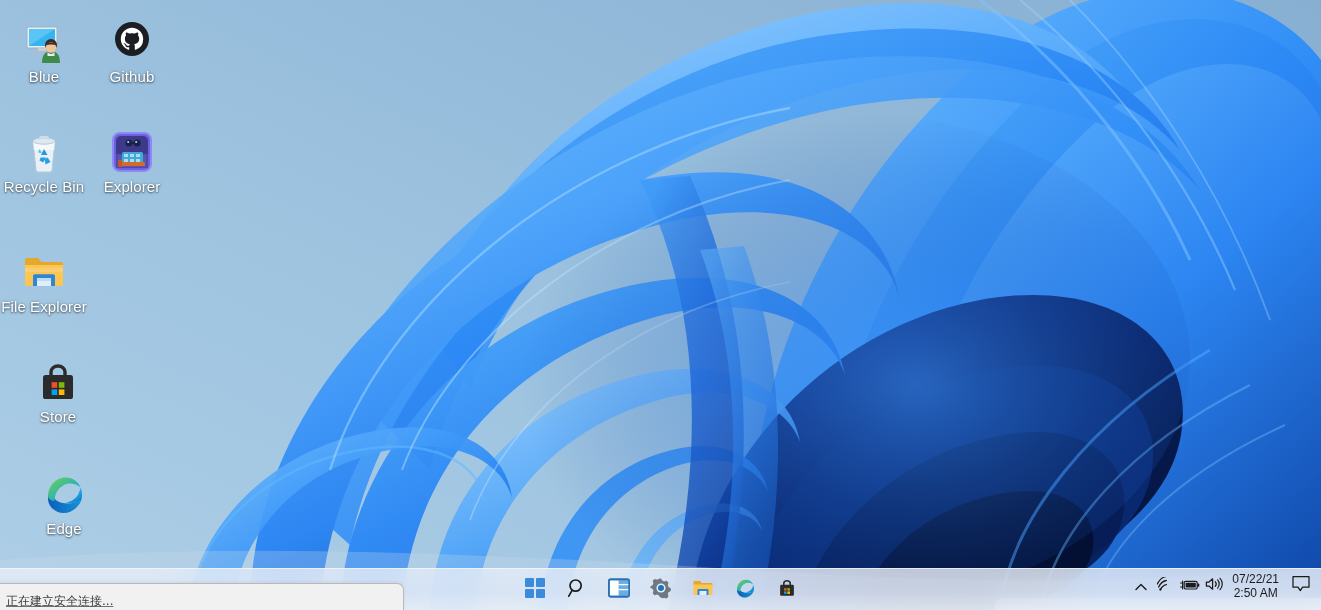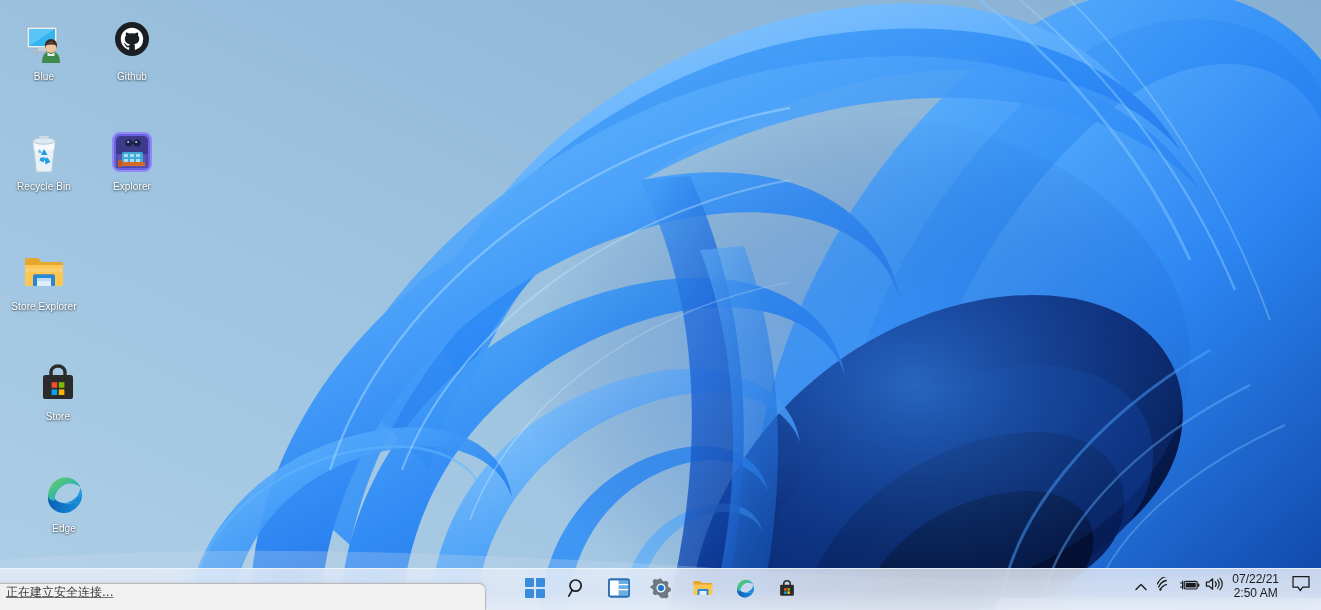--- a/index.html
+++ b/index.html
@@ -31,21 +31,21 @@
     text-align: center;
     color: #ffffff;
     cursor: default;
   }
   .icon-art {
     width: 48px; height: 48px;
     margin: 0 auto 4px auto;
     position: relative;
   }
   .icon-label {
-    font-size: 10px;
+    font-size: 15px;
     line-height: 13.5px;
     color: #ffffff;
     text-shadow: 0 1px 2px rgba(0,0,0,0.55), 0 0 3px rgba(0,0,0,0.35);
     letter-spacing: 0.1px;
     word-wrap: break-word;
   }
 
   
   #taskbar {
     position: absolute;
@@ -99,28 +99,28 @@
   #notif-bell {
     width: 28px; height: 30px;
     display: flex; align-items: center; justify-content: center;
     cursor: default;
   }
 
   
   #status-bar {
     position: absolute;
     left: 0; bottom: 0;
-    width: 486px; height: 27px;
+    width: 404px; height: 27px;
     background: #f1f1f1;
     border: 1px solid #b9b9b9;
     border-bottom: none;
     border-left: none;
     border-top-right-radius: 7px;
     display: flex;
-    align-items: flex-start;
+    align-items: flex-end;
     padding-left: 6px;
     box-shadow: 0 -1px 3px rgba(0,0,0,0.06);
   }
   #status-text {
     font-size: 12px;
     color: #3a3a3a;
     font-family: "DejaVu Sans", sans-serif;
     text-decoration: underline;
     text-decoration-color: rgba(70,70,70,0.75);
     white-space: nowrap;
@@ -318,21 +318,21 @@
       <div class="icon-art">
         <svg viewBox="0 0 48 48" width="48" height="48" xmlns="http://www.w3.org/2000/svg">
           <path d="M5 12 C5 10.9 5.9 10 7 10 L18 10 L21.5 14 L41 14 C42.1 14 43 14.9 43 16 L43 19 L5 19 Z" fill="#e5a72c"></path>
           <path d="M5 17 L43 17 L43 36 C43 37.1 42.1 38 41 38 L7 38 C5.9 38 5 37.1 5 36 Z" fill="#fbc652"></path>
           <path d="M5 20 L43 20 L43 24 L5 24 Z" fill="#f7d388" opacity="0.55"></path>
           <path d="M13 38 L13 28 C13 27 13.8 26.2 14.8 26.2 L33.2 26.2 C34.2 26.2 35 27 35 28 L35 38 Z" fill="#2e86d6"></path>
           <rect x="17" y="30" width="14" height="8" fill="#dfeefb"></rect>
           <rect x="17" y="30" width="14" height="3" fill="#bcdcf5"></rect>
         </svg>
       </div>
-      <div class="icon-label">Store Explorer</div>
+      <div class="icon-label">File Explorer</div>
     </div>
 
     <div class="icon-cell" style="left:0px; top:358px;padding-left:28px;">
       <div class="icon-art">
         <svg viewBox="0 0 48 48" width="48" height="48" xmlns="http://www.w3.org/2000/svg">
           <path d="M17 18 L17 14 C17 10.7 20.1 8 24 8 C27.9 8 31 10.7 31 14 L31 18" fill="none" stroke="#2b2b2b" stroke-width="3.4" stroke-linecap="round"></path>
           <rect x="9" y="17" width="30" height="24" rx="2.6" fill="#2b2b2b"></rect>
           <rect x="17.6" y="24.2" width="5.6" height="5.6" fill="#f25022"></rect>
           <rect x="24.8" y="24.2" width="5.6" height="5.6" fill="#7fba00"></rect>
           <rect x="17.6" y="31.4" width="5.6" height="5.6" fill="#00a4ef"></rect>

